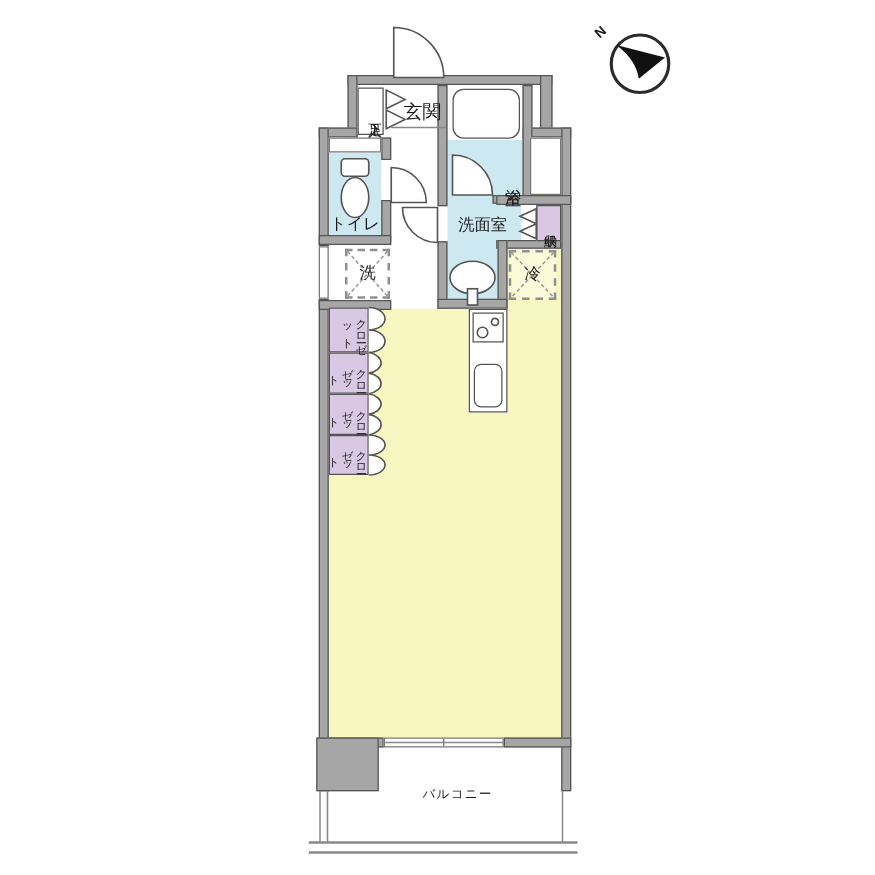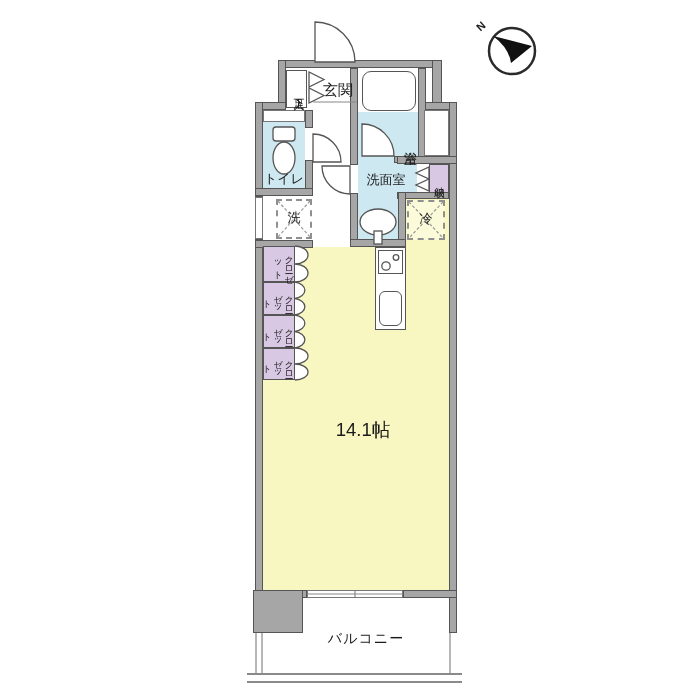--- a/index.html
+++ b/index.html
@@ -114,16 +114,15 @@
   <div class="lbl v" style="left:401px;top:119px;width:16px;height:44px;font-size:13px;">浴室</div>
   <div class="lbl" style="left:357px;top:173px;width:58px;font-size:13px;">洗面室</div>
   <div class="lbl v" style="left:432px;top:166px;width:14px;height:26px;font-size:10.5px;">収納</div>
   <div class="lbl" style="left:262px;top:172px;width:44px;font-size:13px;">トイレ</div>
   <div class="lbl" style="left:276px;top:211px;width:36px;font-size:13px;">洗</div>
   <div class="lbl" style="left:407px;top:212px;width:38px;font-size:13px;">冷</div>
   <div class="lbl v" style="left:264px;top:249px;width:30px;height:31px;font-size:9px;line-height:11px;">クローゼット</div>
   <div class="lbl v" style="left:264px;top:284px;width:30px;height:30px;font-size:9px;line-height:11px;">クローゼット</div>
   <div class="lbl v" style="left:264px;top:317px;width:30px;height:30px;font-size:9px;line-height:11px;">クローゼット</div>
   <div class="lbl v" style="left:264px;top:350px;width:30px;height:29px;font-size:9px;line-height:11px;">クローゼット</div>
-  <div class="lbl" style="left:293px;top:419px;width:140px;font-size:18.5px;">14.1帖</div>
-  <div class="lbl" style="left:306px;top:630px;width:120px;font-size:14px;letter-spacing:1px;">バルコニー</div>
+  <div class="lbl" style="left:306px;top:630px;width:120px;font-size:10px;letter-spacing:1px;">バルコニー</div>
 
 </div>
 
 </body></html>

